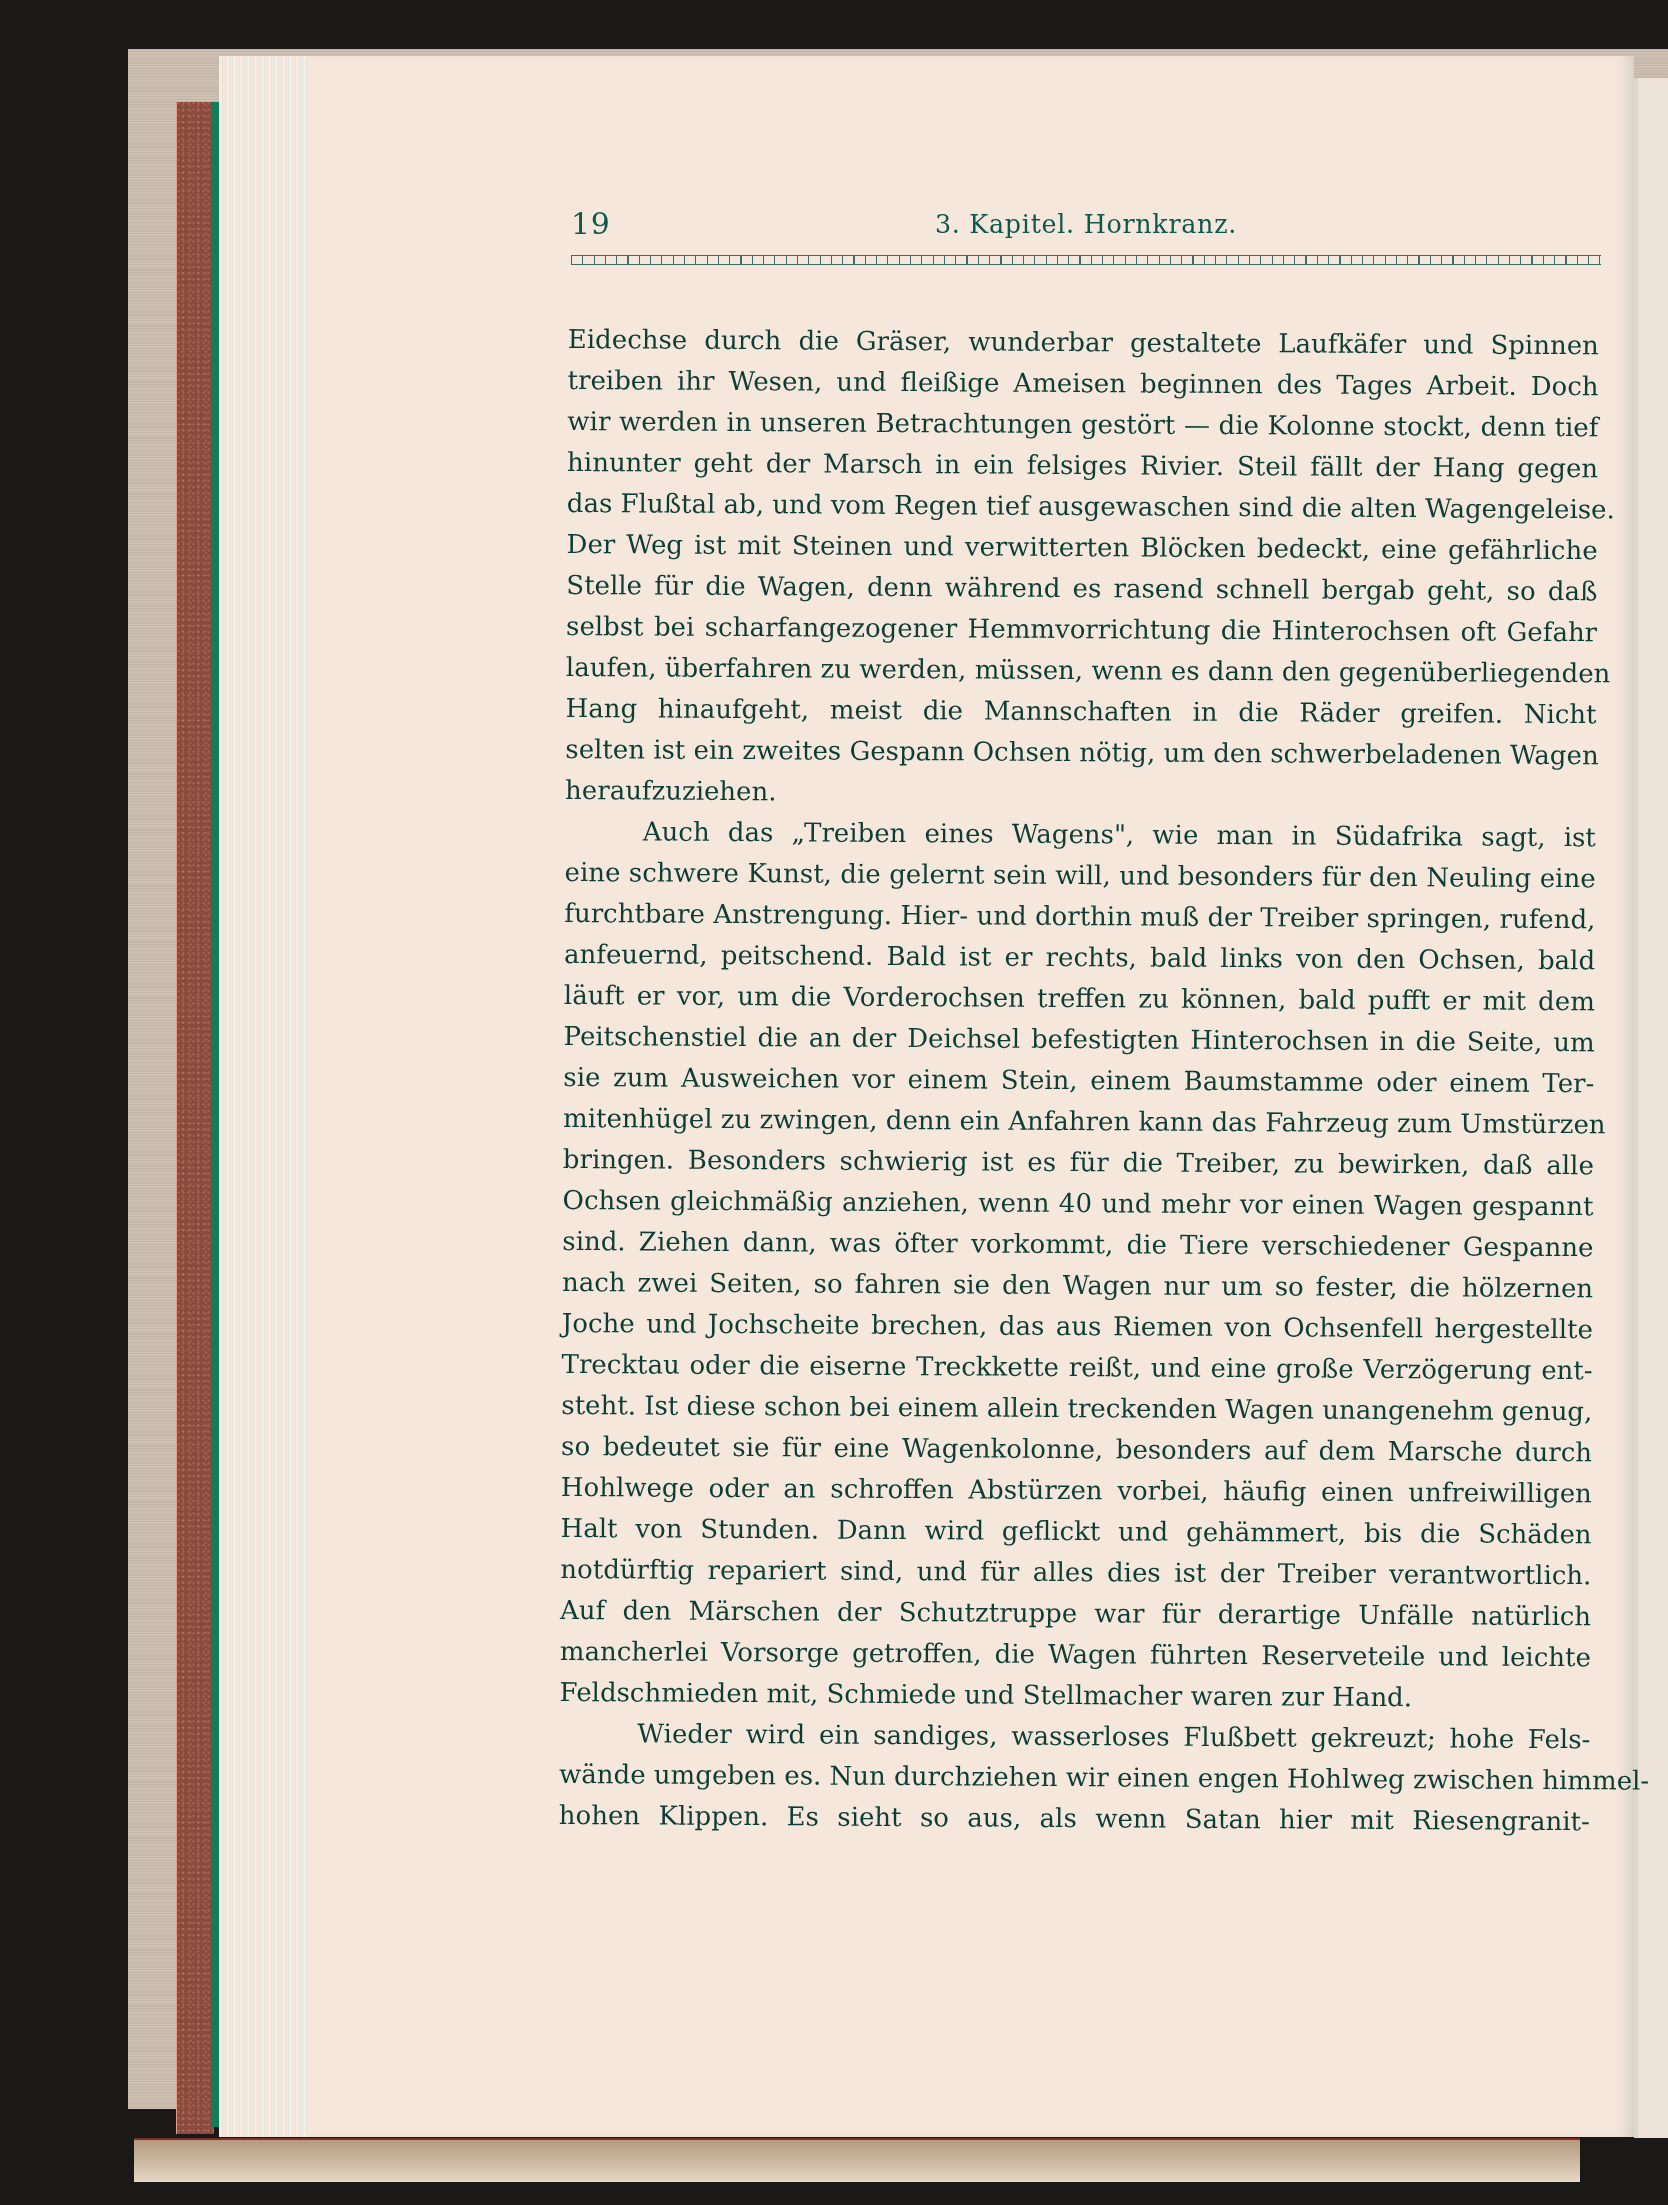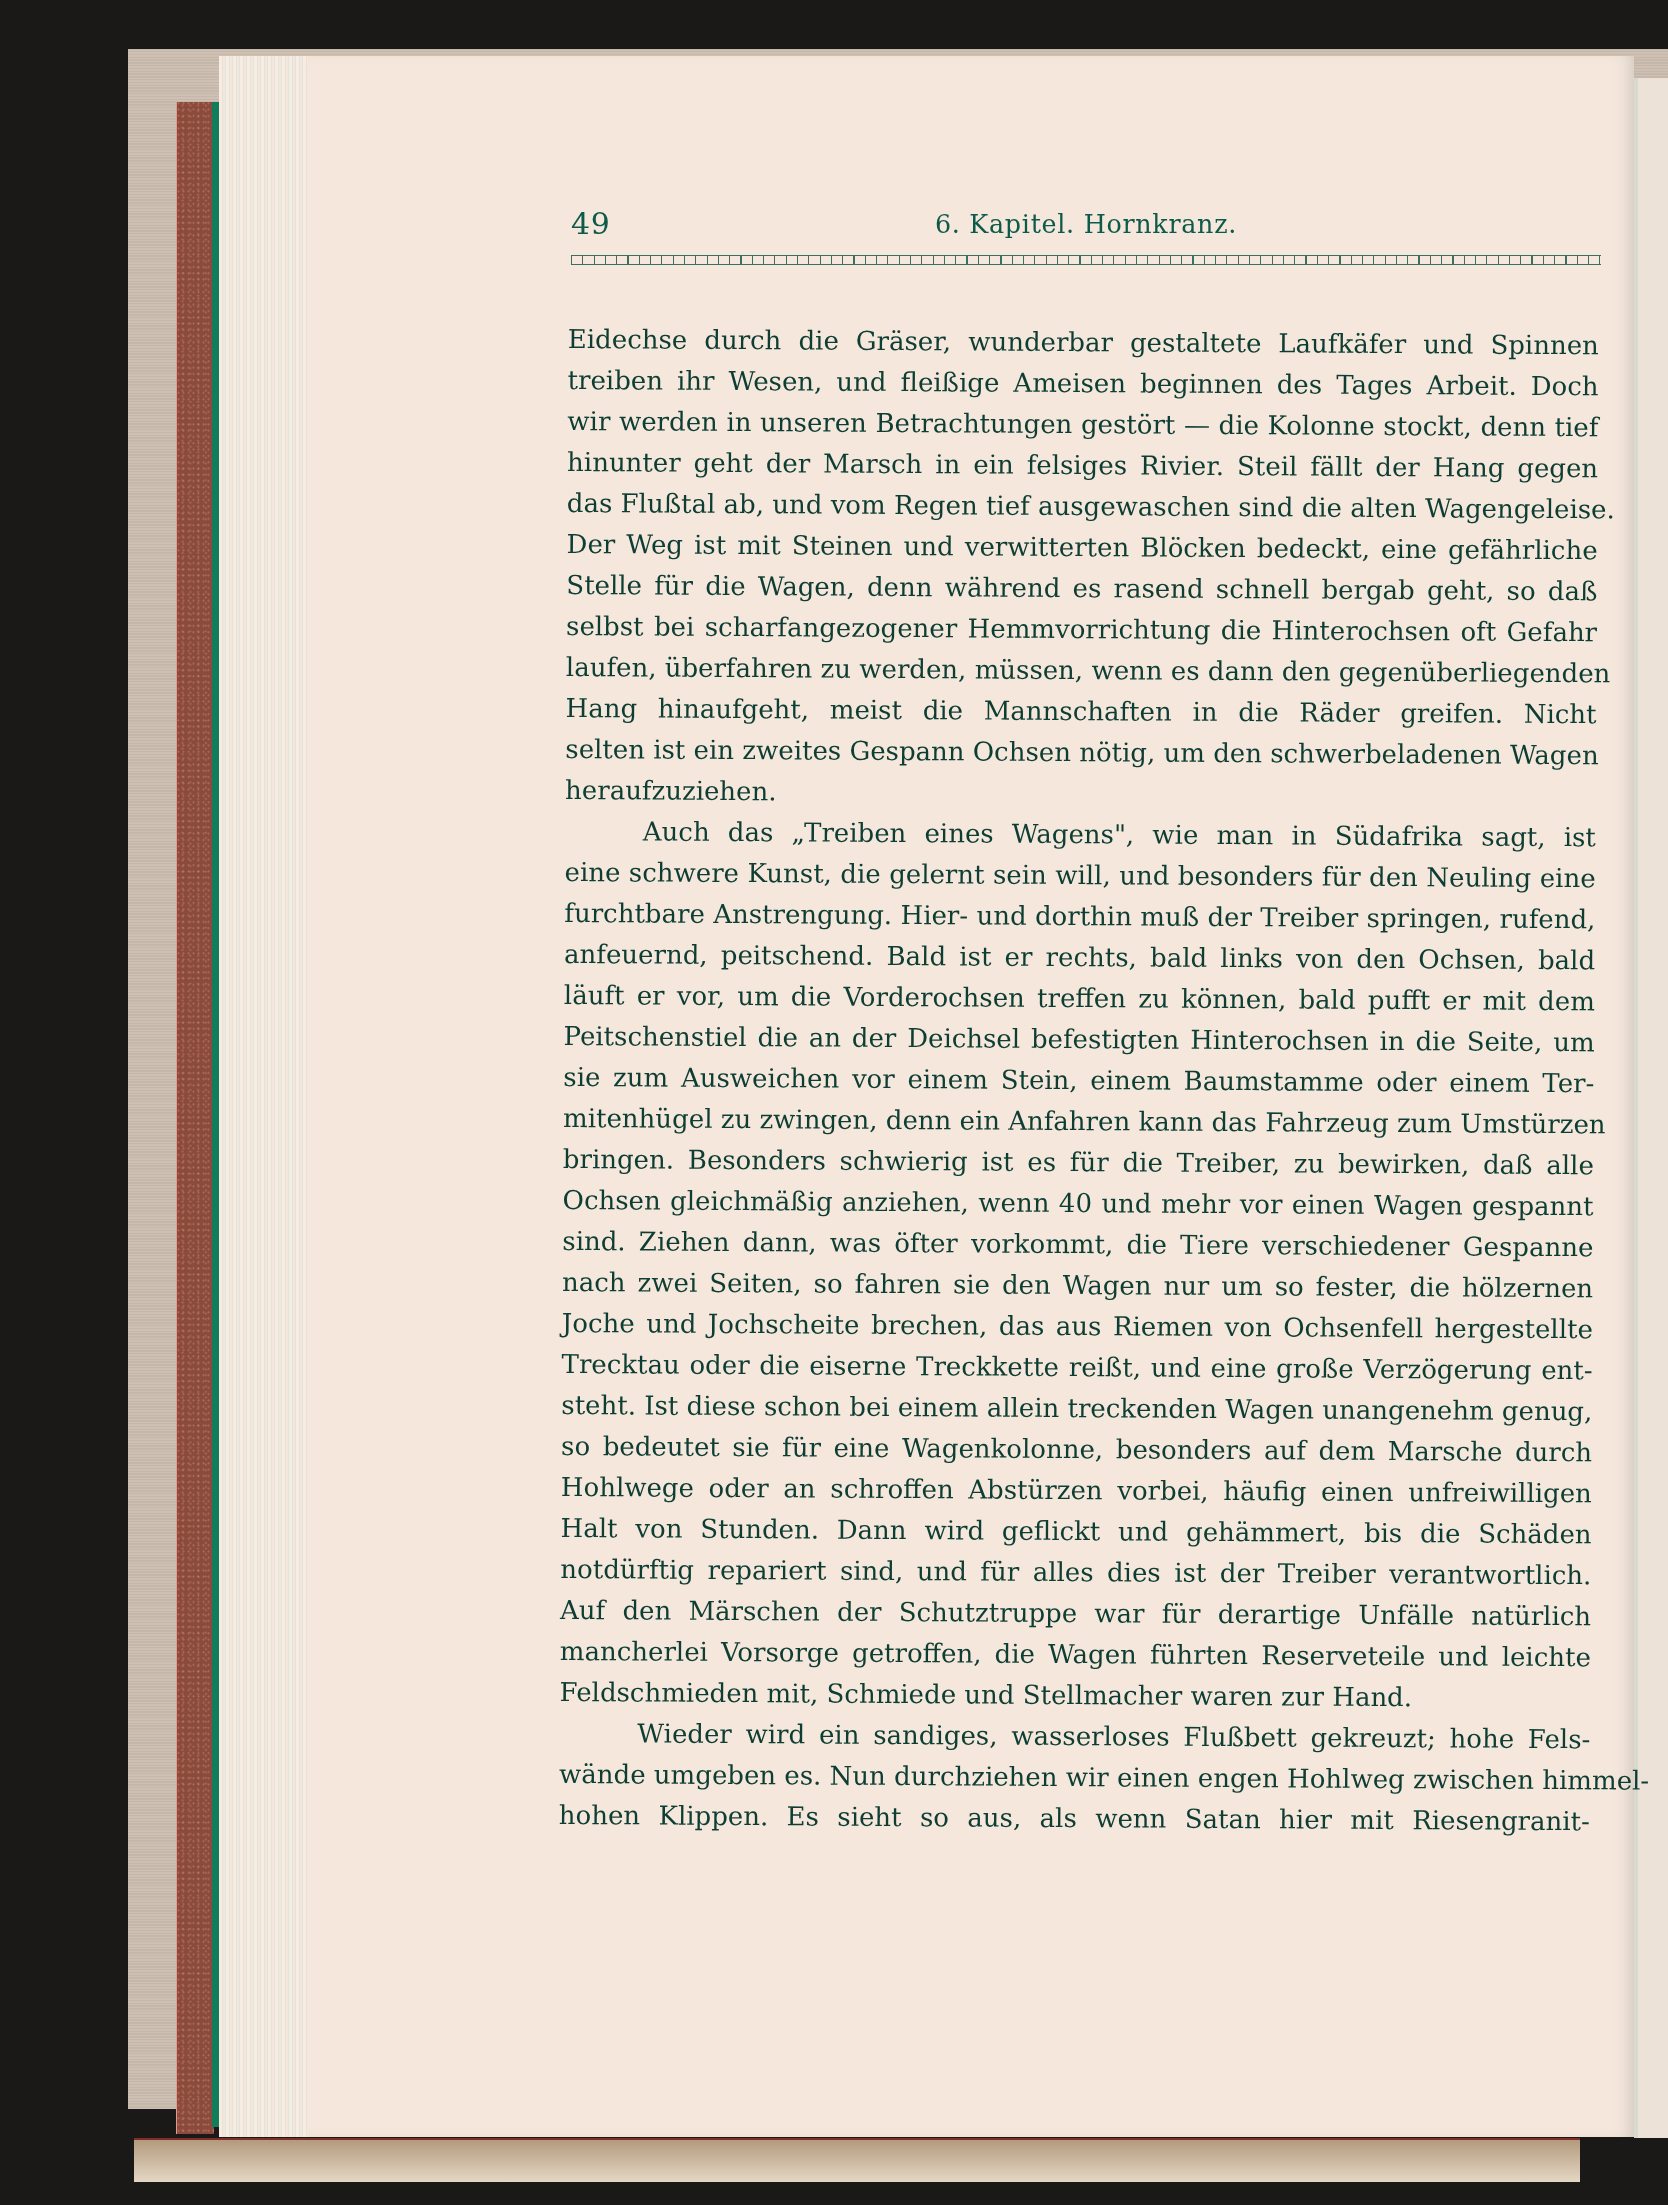--- a/index.html
+++ b/index.html
@@ -154,22 +154,22 @@
 <div class="cover"></div>
 <div class="endpaper"></div>
 <div class="green-edge"></div>
 <div class="page-stack"></div>
 <div class="bottom-board"></div>
 <div class="next-page-edge"></div>
 
 <div class="page"></div>
 
 <div class="running-head">
-  <span class="page-number">49</span>
-  <span class="chapter-title">6. Kapitel.  Hornkranz.</span>
+  <span class="page-number">19</span>
+  <span class="chapter-title">3. Kapitel.  Hornkranz.</span>
 </div>
 <div class="ornament-rule"></div>
 
 <div class="text-body">
 
   <div>
     <span class="line">Eidechse durch die Gräser, wunderbar gestaltete Laufkäfer und Spinnen</span>
     <span class="line">treiben ihr Wesen, und fleißige Ameisen beginnen des Tages Arbeit. Doch</span>
     <span class="line">wir werden in unseren Betrachtungen gestört — die Kolonne stockt, denn tief</span>
     <span class="line">hinunter geht der Marsch in ein felsiges Rivier. Steil fällt der Hang gegen</span>

